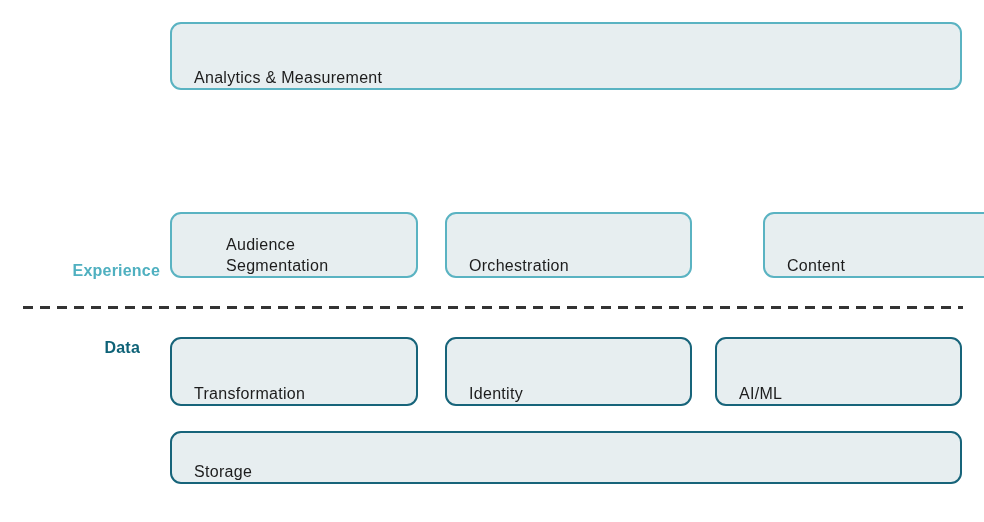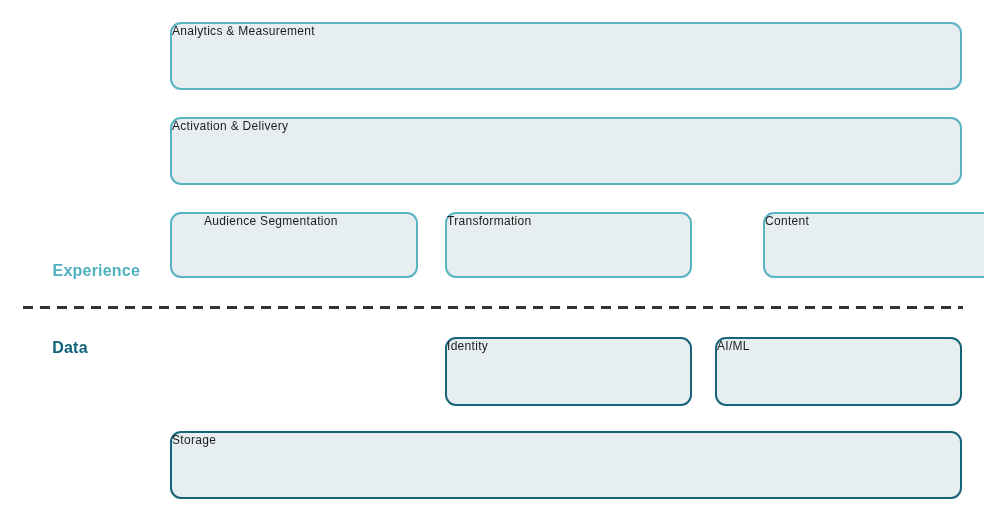--- a/index.html
+++ b/index.html
@@ -24,51 +24,52 @@
     height: 522px;
     background: var(--background);
     overflow: hidden;
   }
   .box {
     position: absolute;
     box-sizing: border-box;
     background: var(--box-fill);
     border-radius: 11px;
     display: flex;
-    align-items: flex-start;
-    font-size: 12px;
+    align-items: flex-end;
+    padding-left: 22px;
+    font-size: 16px;
     letter-spacing: 0.3px;
     color: var(--box-text);
     line-height: 1.32;
   }
   .box.exp { border: 2px solid var(--experience-border); }
   .box.dat { border: 2px solid var(--data-border); }
 
   .box-analytics      { left: 170px; top: 22px;  width: 792px; height: 68px; }
   .box-activation     { left: 170px; top: 117px; width: 792px; height: 68px; }
   .box-audience       { left: 170px; top: 212px; width: 248px; height: 66px; }
   .box-audience span  { display: block; max-width: 150px; margin-left: 32px; }
   .box-orchestration  { left: 445px; top: 212px; width: 247px; height: 66px; }
   .box-content        { left: 715px; top: 212px; width: 247px; height: 66px; margin-left: 48px; }
   .box-transformation { left: 170px; top: 337px; width: 248px; height: 69px; }
   .box-identity       { left: 445px; top: 337px; width: 247px; height: 69px; }
   .box-aiml           { left: 715px; top: 337px; width: 247px; height: 69px; }
-  .box-storage        { left: 170px; top: 431px; width: 792px; height: 68px; }
+  .box-storage        { left: 170px; top: 431px; width: 792px; height: 53px; }
 
   .section-label {
     position: absolute;
     left: 0;
     width: 140px;
     text-align: right;
     font-size: 16px;
     font-weight: bold;
     letter-spacing: 0.2px;
   }
-  .label-experience { top: 262px; color: var(--experience-label); }
-  .label-data       { top: 339px; color: var(--data-label); text-align: center; }
+  .label-experience { top: 262px; color: var(--experience-label); padding-left: 20px; }
+  .label-data       { top: 339px; color: var(--data-label); }
 
   .divider {
     position: absolute;
     left: 23px;
     top: 306px;
     width: 940px;
     height: 3px;
     background: repeating-linear-gradient(
       to right,
       var(--divider) 0px,
@@ -84,38 +85,38 @@
 <div class="canvas">
 
   <div class="section-label label-experience">Experience</div>
 
   <div class="section-label label-data">Data</div>
 
   <div class="box exp box-analytics">
     <span>Analytics &amp; Measurement</span>
   </div>
 
-  <div class="box exp box-activation">
-    <span>Activation &amp; Delivery</span>
-  </div>
 
   <div class="box exp box-audience">
     <span>Audience Segmentation</span>
   </div>
 
   <div class="box exp box-orchestration">
-    <span>Transformation</span>
+    <span>Orchestration</span>
   </div>
 
   <div class="box exp box-content">
     <span>Content</span>
   </div>
 
   <div class="divider"></div>
 
+  <div class="box dat box-transformation">
+    <span>Transformation</span>
+  </div>
 
   <div class="box dat box-identity">
     <span>Identity</span>
   </div>
 
   <div class="box dat box-aiml">
     <span>AI/ML</span>
   </div>
 
   <div class="box dat box-storage">

